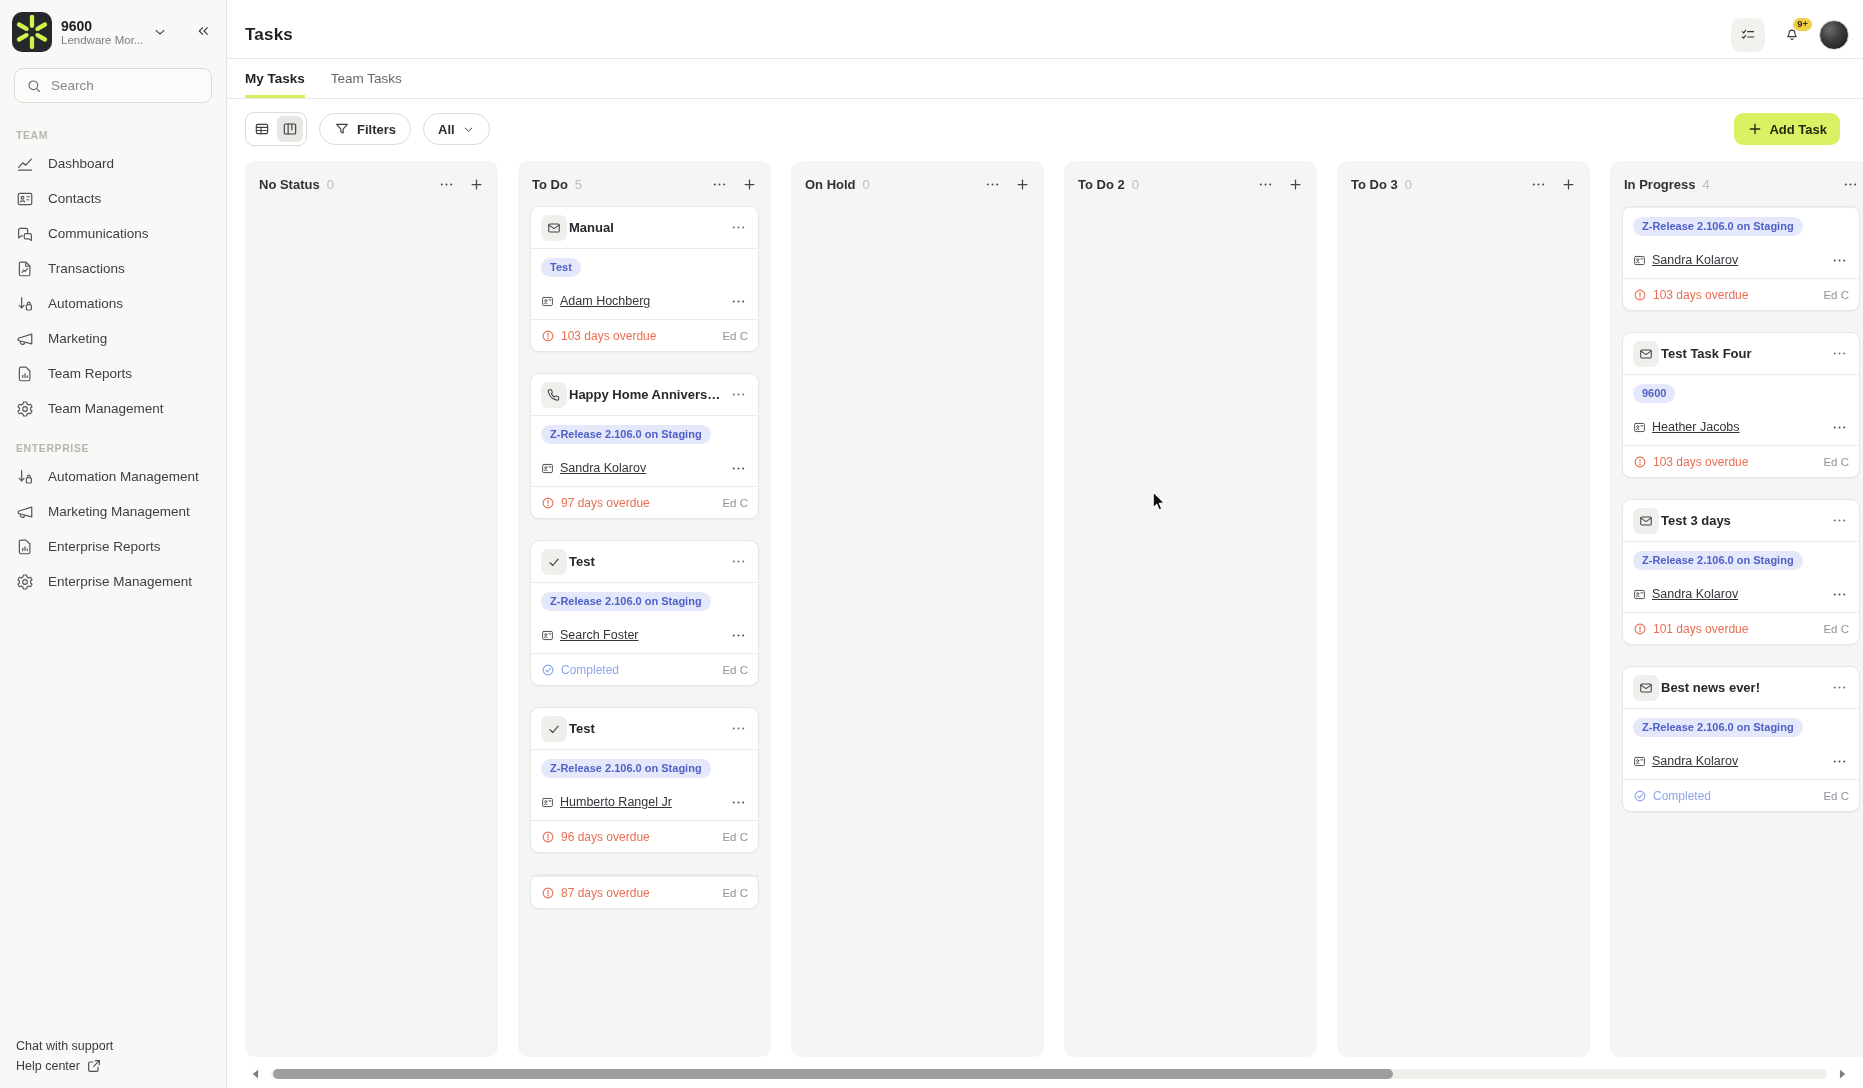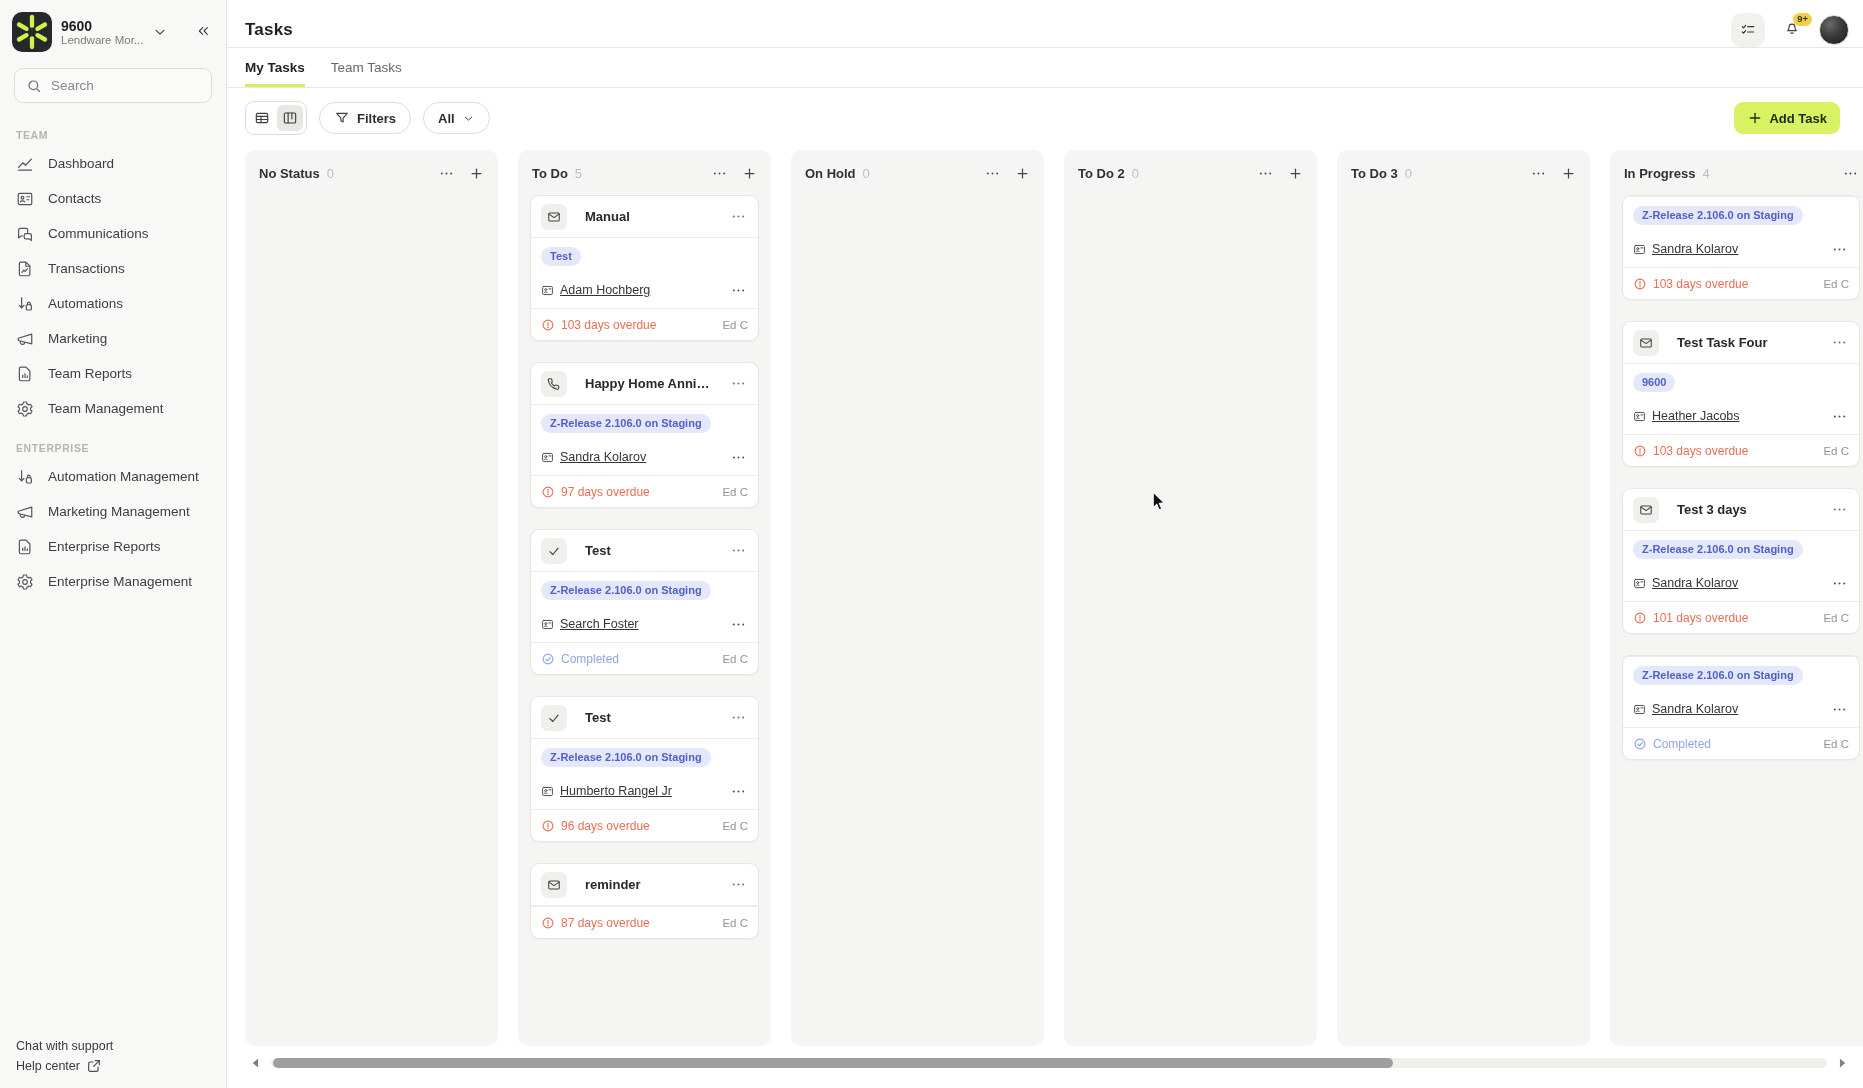--- a/index.html
+++ b/index.html
@@ -34,21 +34,21 @@
     margin:16px 16px 5px 16px; }
   .nav-item{ height:35px; display:flex; align-items:center; gap:14px; padding:0 16px;
     font-size:13.5px; color:#3c3f43; cursor:pointer; }
   .nav-item svg{ width:18px; height:18px; color:#53565a; flex:none; }
   .sidebar-footer{ padding:6px 16px 14px 16px; display:flex; flex-direction:column; gap:5px; }
   .foot-link{ font-size:12.5px; color:#3a3c3f; cursor:pointer; display:flex; align-items:center; gap:6px; }
   .foot-link svg{ width:13px; height:13px; color:#4c4e52; }
 
   
   .main{ flex:1; min-width:0; display:flex; flex-direction:column; background:#fff; }
-  .topbar{ height:48px; flex:none; border-bottom:1px solid var(--line); display:flex;
+  .topbar{ height:59px; flex:none; border-bottom:1px solid var(--line); display:flex;
     align-items:center; padding:12px 14px 0 18px; }
   .page-title{ font-size:17px; font-weight:700; letter-spacing:.2px; color:#1e2023; }
   .topbar-right{ margin-left:auto; display:flex; align-items:center; gap:15px; }
   .icon-btn{ width:34px; height:34px; border-radius:10px; background:#f1f1ee; border:none;
     display:flex; align-items:center; justify-content:center; color:#34373b; cursor:pointer; }
   .icon-btn svg{ width:18px; height:18px; }
   .bell-wrap{ position:relative; width:24px; height:24px; color:#3a3d41; cursor:pointer; background:none; border:none; }
   .bell-wrap svg{ width:22px; height:22px; }
   .bell-badge{ position:absolute; top:-5px; right:-8px; background:var(--badge); color:#3b3410;
     border-radius:9px; font-size:9.5px; font-weight:700; padding:1px 4px 2px; line-height:10px; }
@@ -87,21 +87,21 @@
   .col-name{ font-size:13px; font-weight:600; color:#2e3135; }
   .col-count{ font-size:13px; color:#babec3; }
   .col-actions{ margin-left:auto; display:flex; align-items:center; gap:10px; }
   .col-actions button{ width:20px; height:20px; border:none; background:none; color:#45484c;
     display:flex; align-items:center; justify-content:center; cursor:pointer; }
   .col-actions svg{ width:15px; height:15px; }
   .col-body{ padding:4px 12px 12px; display:flex; flex-direction:column; gap:21px; overflow:hidden; }
 
   .card{ background:#fff; border:1px solid #e6e6e3; border-radius:9px;
     box-shadow:0 1px 2px rgba(20,20,20,.04); }
-  .card-hd{ display:flex; align-items:center; gap:18px; padding:8px 10px; height:41px; }
+  .card-hd{ display:flex; align-items:center; gap:2px; padding:8px 10px; height:41px; }
   .chip{ width:26px; height:26px; border-radius:7px; background:#efefec; flex:none;
     display:flex; align-items:center; justify-content:center; color:#3f4246; }
   .chip svg{ width:14px; height:14px; }
   .card-title{ font-size:13px; font-weight:600; color:#26282c; flex:1; white-space:nowrap;
     overflow:hidden; text-overflow:ellipsis; }
   .dots-btn{ border:none; background:none; color:#6f7276; width:20px; height:20px; flex:none;
     display:flex; align-items:center; justify-content:center; cursor:pointer; }
   .dots-btn svg{ width:15px; height:15px; }
   .divider{ border:none; border-top:1px solid #ececea; }
   .card-bd{ padding:9px 10px 8px; }
@@ -656,40 +656,20 @@
                       <circle cx="12" cy="12" r="8.4"></circle>
                       <line x1="12" y1="7.6" x2="12" y2="12.8"></line>
                       <circle cx="12" cy="16.2" r="0.5" fill="currentColor"></circle>
                     </svg>
                   </span>
                   <span class="st-label">96 days overdue</span>
                   <span class="assignee">Ed C</span>
                 </div>
               </div>
               <div class="card">
-                <div class="card-hd">
-                  <span class="chip">
-                    <span style="display: inline-block; width: 14px; height: 14px;">
-                      <svg viewBox="0 0 24 24" fill="none" stroke="currentColor" stroke-width="1.8" stroke-linecap="round" stroke-linejoin="round" style="width:100%;height:100%;display:block">
-                        <rect x="3" y="5" width="18" height="14" rx="2"></rect>
-                        <polyline points="3.5 7 12 13 20.5 7"></polyline>
-                      </svg>
-                    </span>
-                  </span>
-                  <span class="card-title">reminder</span>
-                  <button class="dots-btn">
-                    <span style="display: inline-block; width: 15px; height: 15px;">
-                      <svg viewBox="0 0 24 24" fill="none" stroke="currentColor" stroke-width="1.8" stroke-linecap="round" stroke-linejoin="round" style="width:100%;height:100%;display:block">
-                        <circle cx="4.5" cy="12" r="1.6" fill="currentColor" stroke="none"></circle>
-                        <circle cx="12" cy="12" r="1.6" fill="currentColor" stroke="none"></circle>
-                        <circle cx="19.5" cy="12" r="1.6" fill="currentColor" stroke="none"></circle>
-                      </svg>
-                    </span>
-                  </button>
-                </div>
                 <hr class="divider">
                 <hr class="divider">
                 <div class="card-ft status-overdue">
                   <span class="st-icon" style="display: inline-block; width: 14px; height: 14px;">
                     <svg viewBox="0 0 24 24" fill="none" stroke="currentColor" stroke-width="1.9" stroke-linecap="round" stroke-linejoin="round" style="width:100%;height:100%;display:block">
                       <circle cx="12" cy="12" r="8.4"></circle>
                       <line x1="12" y1="7.6" x2="12" y2="12.8"></line>
                       <circle cx="12" cy="16.2" r="0.5" fill="currentColor"></circle>
                     </svg>
                   </span>
@@ -933,20 +913,40 @@
                       <circle cx="12" cy="12" r="8.4"></circle>
                       <line x1="12" y1="7.6" x2="12" y2="12.8"></line>
                       <circle cx="12" cy="16.2" r="0.5" fill="currentColor"></circle>
                     </svg>
                   </span>
                   <span class="st-label">101 days overdue</span>
                   <span class="assignee">Ed C</span>
                 </div>
               </div>
               <div class="card">
+                <div class="card-hd">
+                  <span class="chip">
+                    <span style="display: inline-block; width: 14px; height: 14px;">
+                      <svg viewBox="0 0 24 24" fill="none" stroke="currentColor" stroke-width="1.8" stroke-linecap="round" stroke-linejoin="round" style="width:100%;height:100%;display:block">
+                        <rect x="3" y="5" width="18" height="14" rx="2"></rect>
+                        <polyline points="3.5 7 12 13 20.5 7"></polyline>
+                      </svg>
+                    </span>
+                  </span>
+                  <span class="card-title">Best news ever!</span>
+                  <button class="dots-btn">
+                    <span style="display: inline-block; width: 15px; height: 15px;">
+                      <svg viewBox="0 0 24 24" fill="none" stroke="currentColor" stroke-width="1.8" stroke-linecap="round" stroke-linejoin="round" style="width:100%;height:100%;display:block">
+                        <circle cx="4.5" cy="12" r="1.6" fill="currentColor" stroke="none"></circle>
+                        <circle cx="12" cy="12" r="1.6" fill="currentColor" stroke="none"></circle>
+                        <circle cx="19.5" cy="12" r="1.6" fill="currentColor" stroke="none"></circle>
+                      </svg>
+                    </span>
+                  </button>
+                </div>
                 <hr class="divider">
                 <div class="card-bd"><span class="tag">Z-Release 2.106.0 on Staging</span><div class="contact-row">
                     <span style="display: inline-block; width: 13px; height: 13px;">
                       <svg viewBox="0 0 24 24" fill="none" stroke="currentColor" stroke-width="1.8" stroke-linecap="round" stroke-linejoin="round" style="width:100%;height:100%;display:block">
                         <rect x="3" y="4.5" width="18" height="15" rx="2"></rect>
                         <circle cx="8.7" cy="10.4" r="1.9"></circle>
                         <path d="M5.8 15.8c.6-1.9 5.2-1.9 5.8 0"></path>
                         <line x1="14.5" y1="9" x2="18" y2="9"></line>
                       </svg>
                     </span>

